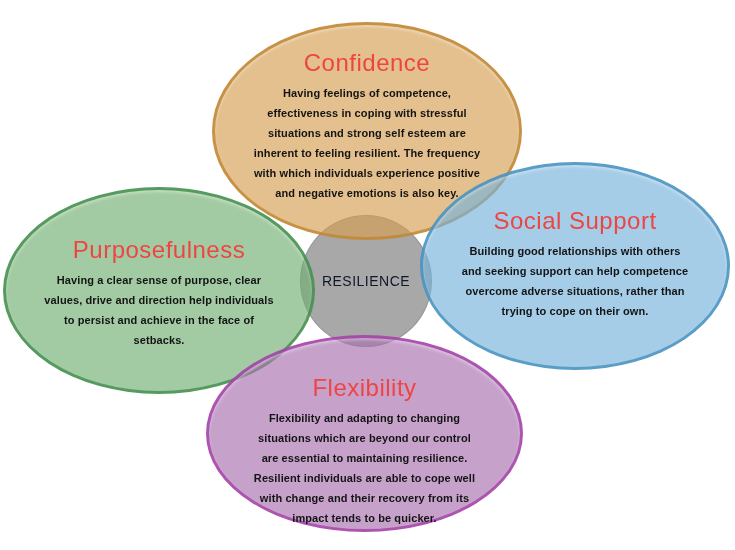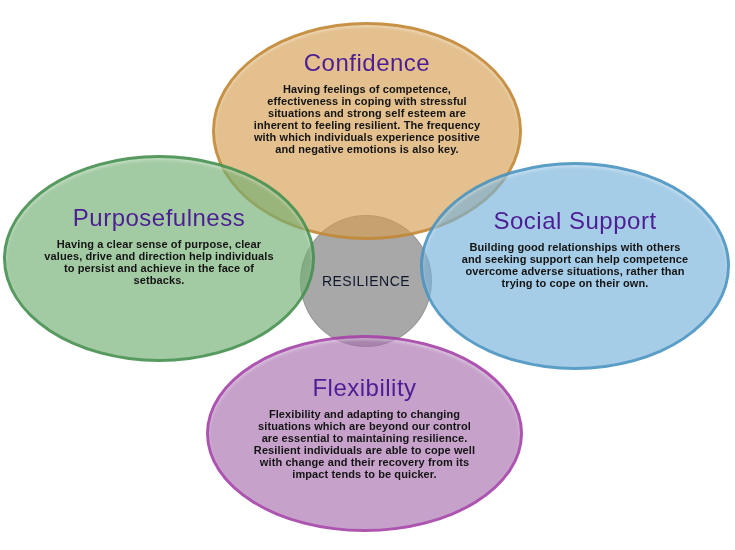--- a/index.html
+++ b/index.html
@@ -21,28 +21,28 @@
     align-items: center;
     text-align: center;
     box-shadow: inset 0 2px 3px rgba(255,255,255,0.35);
   }
   .node-title {
     margin: 0 0 6px 0;
     font-size: 24px;
     font-weight: 400;
     line-height: 28px;
     letter-spacing: 0.5px;
-    color: #4c1d95;
+    color: #ef4444;
   }
   .node-desc {
     margin: 0;
     padding: 0 6px;
     font-size: 11px;
     font-weight: 700;
-    line-height: 12px;
+    line-height: 20px;
     letter-spacing: 0.1px;
     color: #141414;
     white-space: pre-line;
   }
   .center-circle {
     position: absolute;
     left: 300px; top: 215px;
     width: 132px; height: 132px;
     border-radius: 50%;
     border: 1px solid rgba(120,120,120,0.4);
@@ -51,21 +51,21 @@
     align-items: center;
     justify-content: center;
     z-index: 1;
   }
   .center-label {
     font-size: 14px;
     letter-spacing: 0.5px;
     color: #0f172a;
   }
   .confidence     { left: 212px; top: 22px;  width: 310px; height: 218px; padding-top: 24px; z-index: 2; }
-  .purposefulness { left: 3px;   top: 155px; width: 312px; height: 207px; padding-top: 46px; z-index: 3; }
+  .purposefulness { left: 3px;   top: 187px; width: 312px; height: 207px; padding-top: 46px; z-index: 3; }
   .social-support { left: 420px; top: 162px; width: 310px; height: 208px; padding-top: 42px; z-index: 4; }
   .adaptability   { left: 206px; top: 335px; width: 317px; height: 197px; padding-top: 36px; z-index: 5; }
 </style>
 </head>
 <body>
 
 <div class="canvas">
 
   <div class="center-circle" style="background-color: rgb(168, 168, 168);">
     <span class="center-label">RESILIENCE</span>

